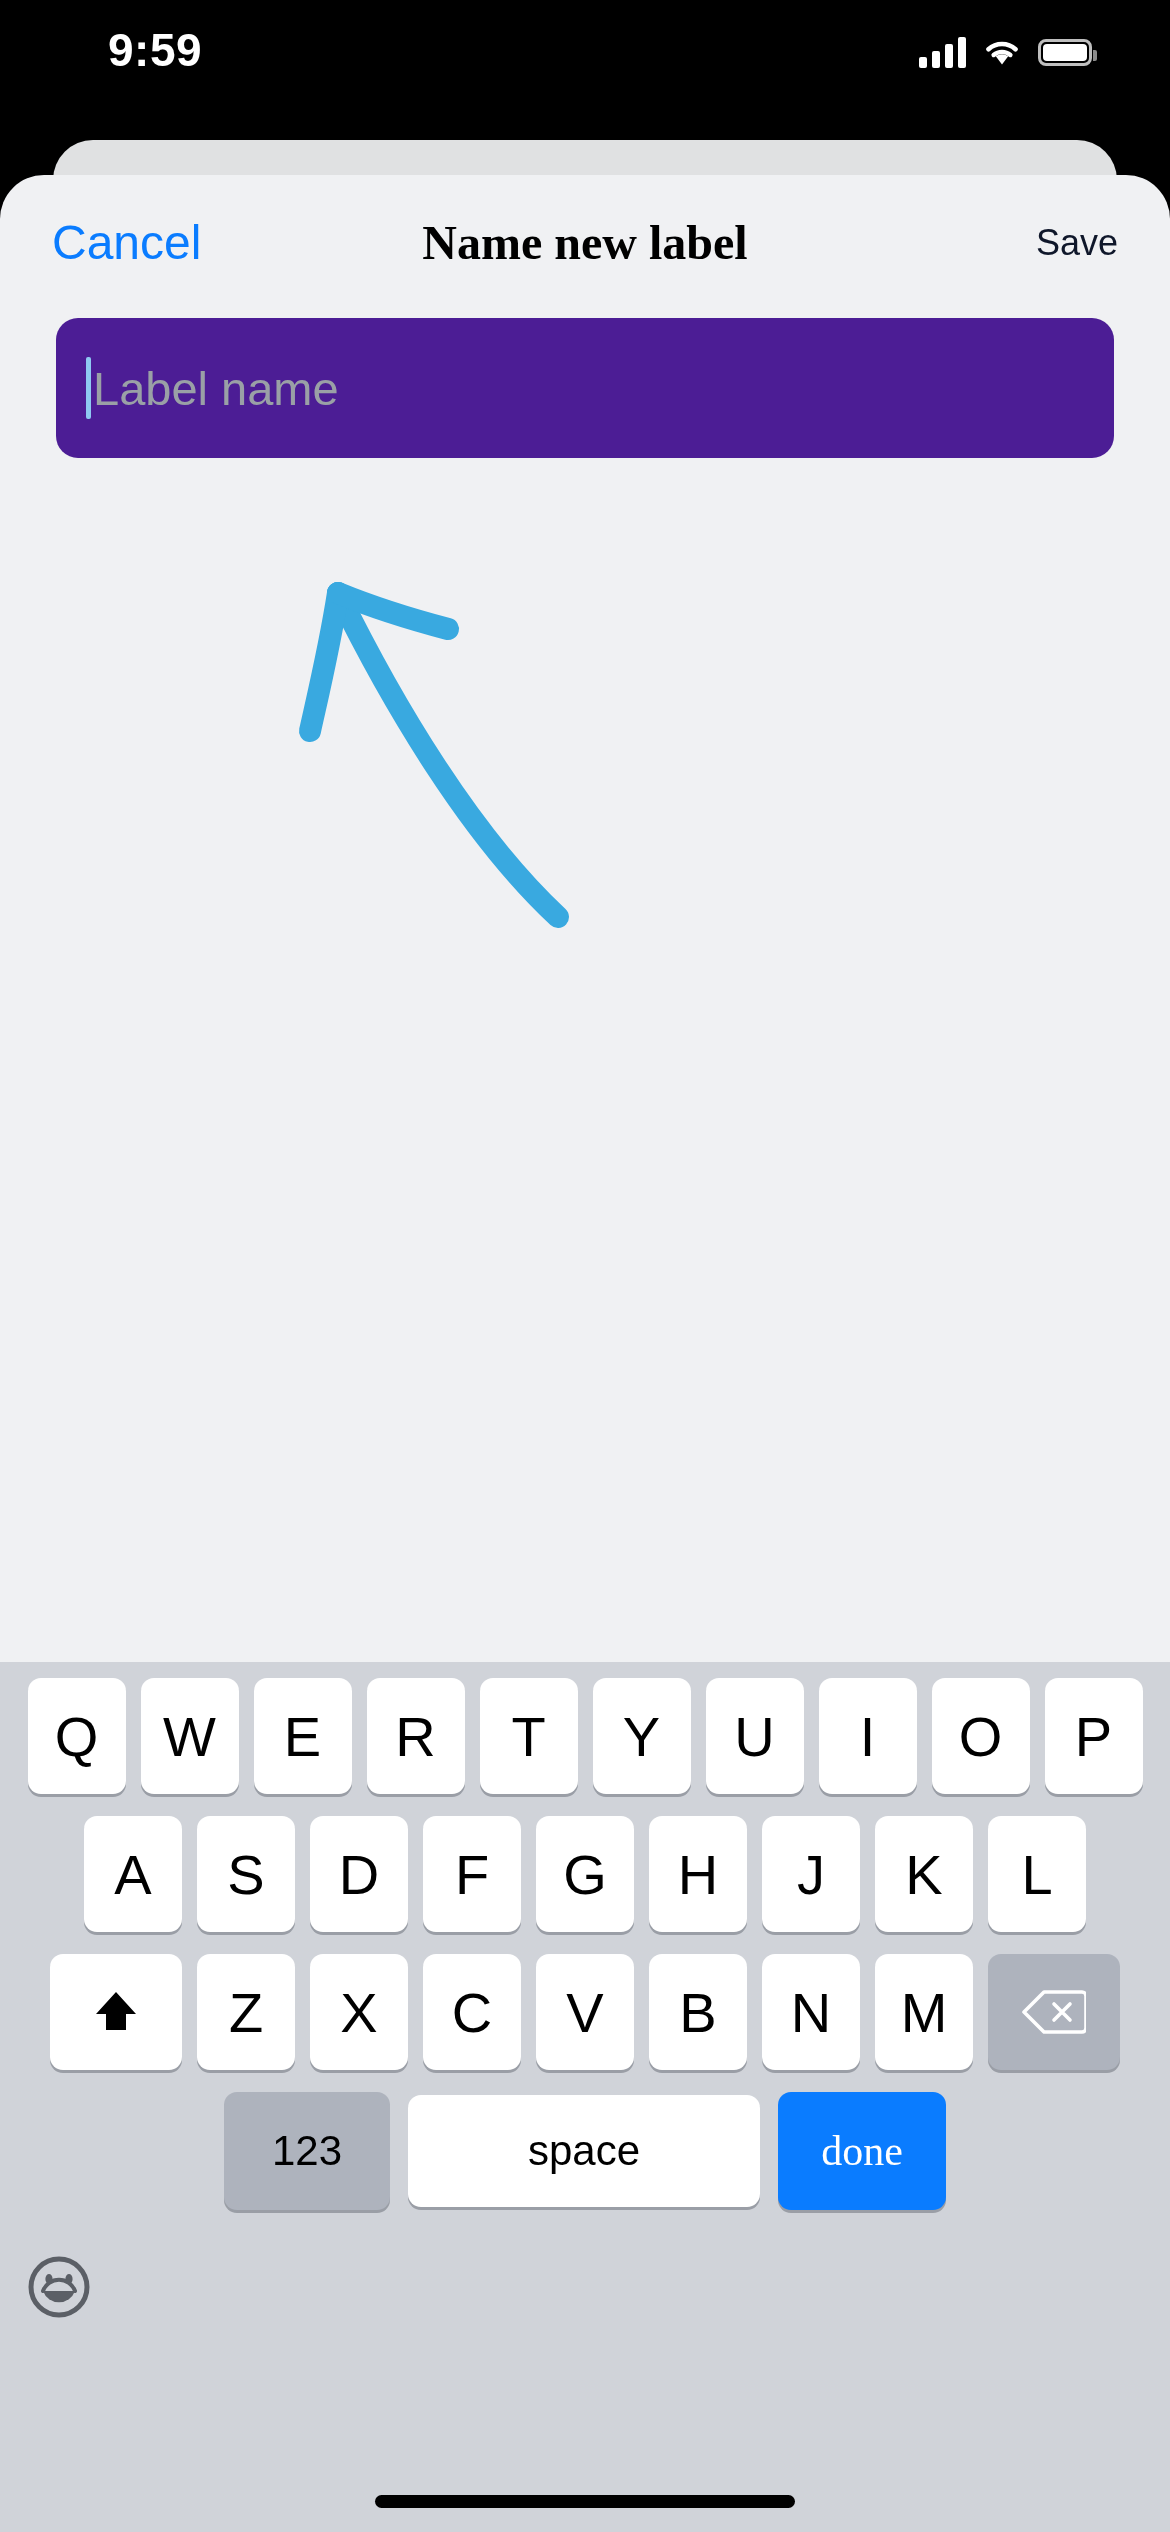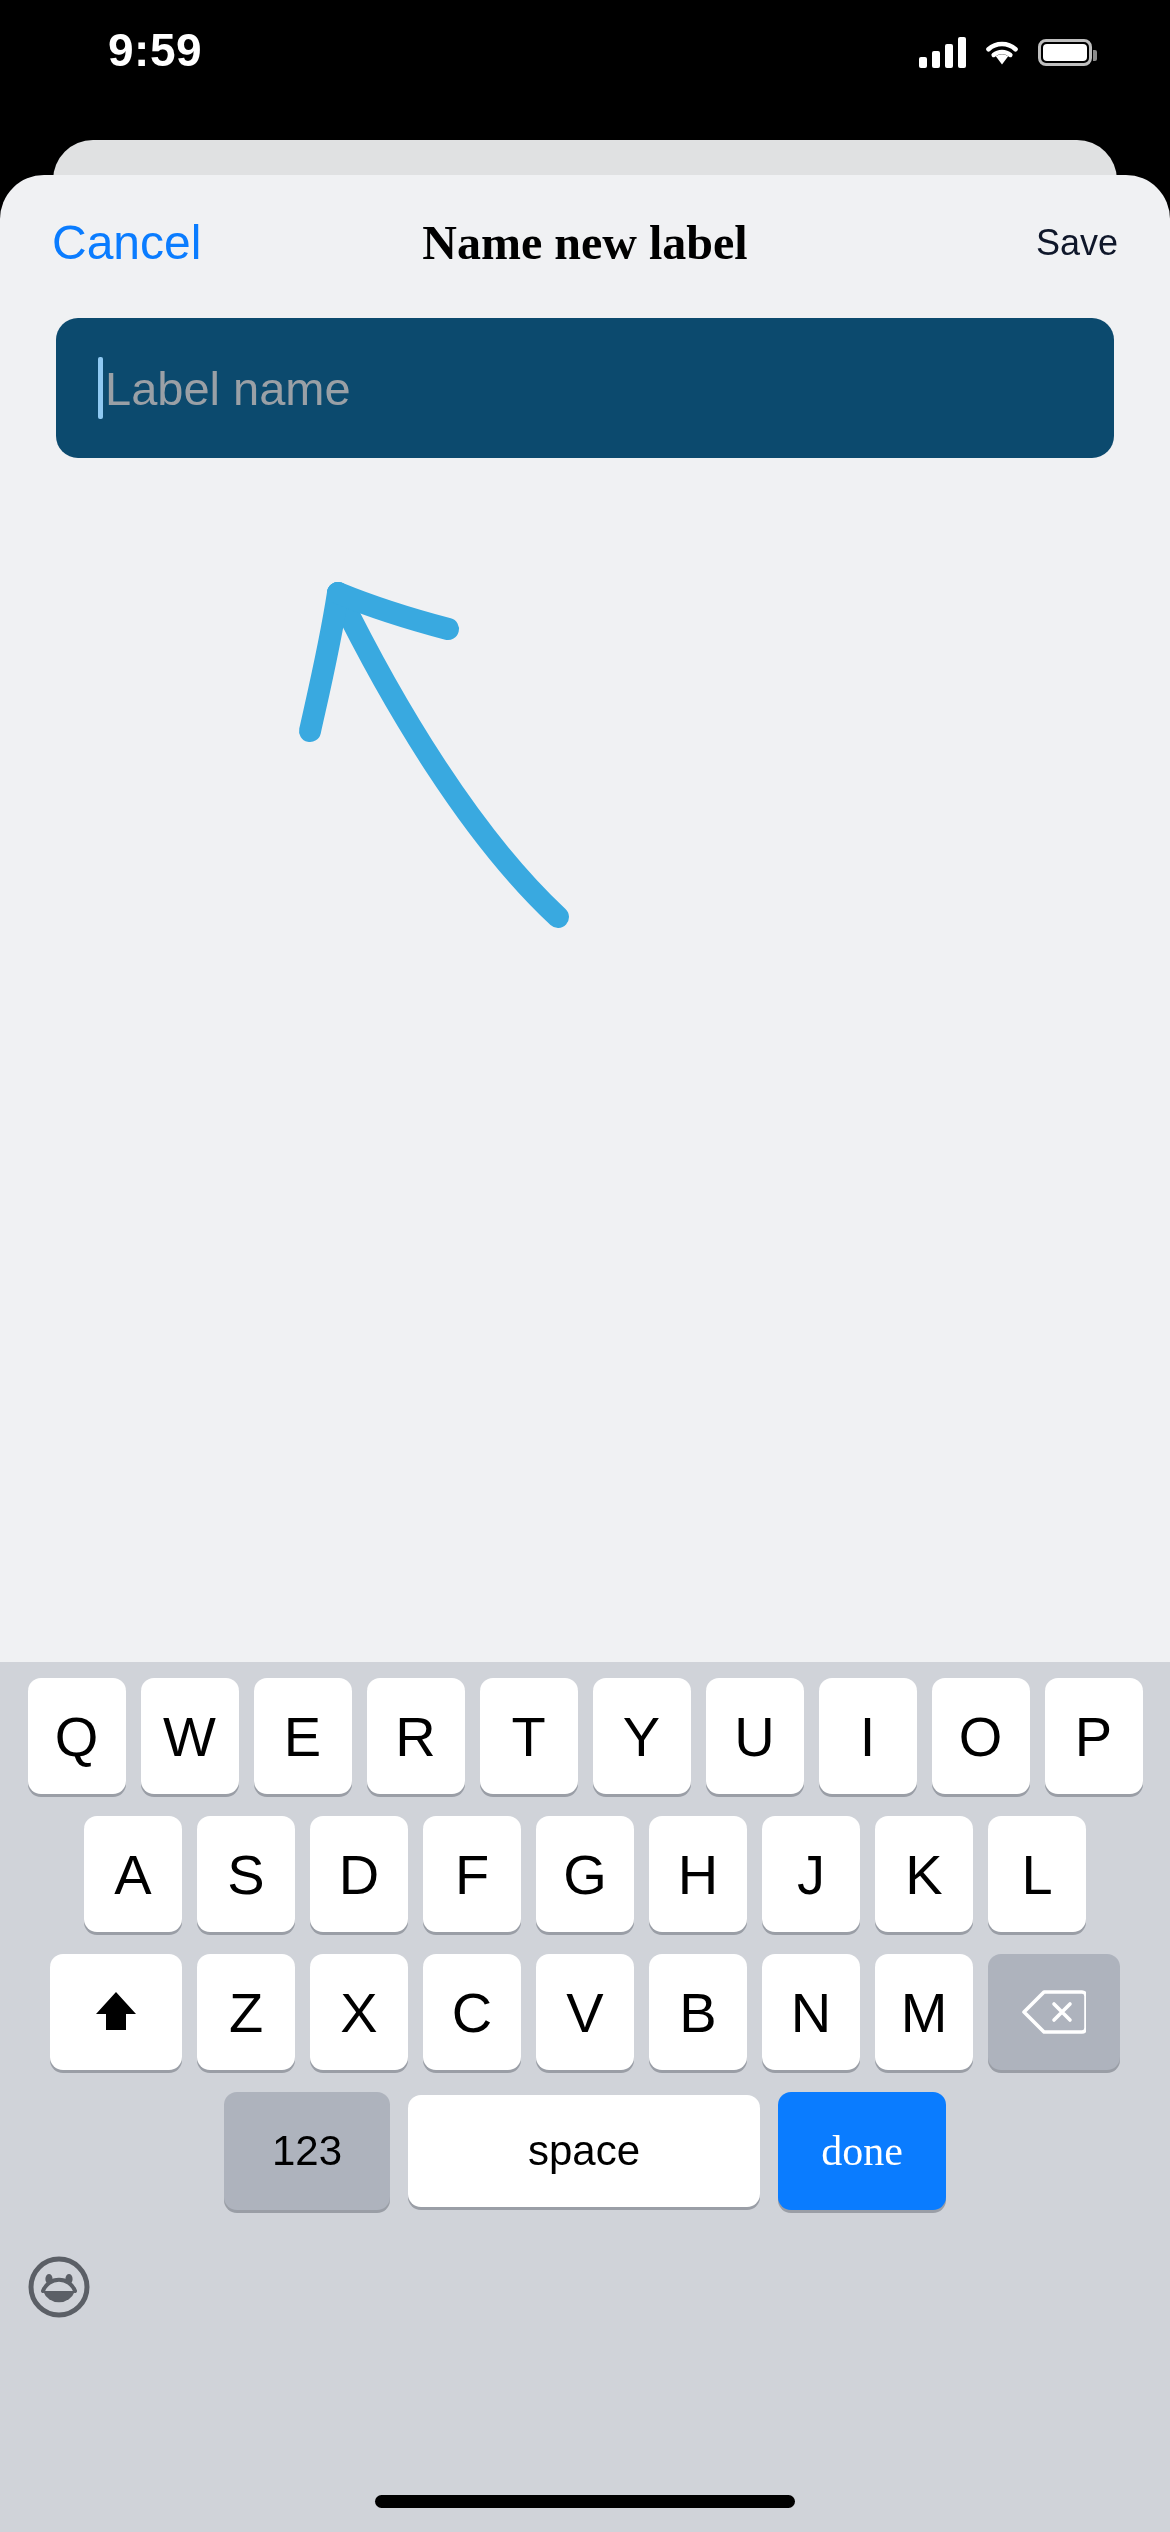--- a/index.html
+++ b/index.html
@@ -50,22 +50,22 @@
     padding:16px 52px; justify-content:space-between;
   }
   .nav-cancel{ font-size:48px; color:#0a7cff; line-height:1; white-space:nowrap; }
   .nav-title{ font-size:48px; font-weight:700; color:#000; line-height:1;
     position:absolute; left:0; right:0; text-align:center; pointer-events:none;font-family:Liberation Serif, serif;}
   .nav-save{ font-size:36px; color:#0f172a; line-height:1; white-space:nowrap; }
 
   
   .field-wrap{ padding:0 56px; margin-top:8px; }
   .text-field{
-    width:100%; height:140px; background:#0c4a6e; border:none; border-radius:22px;
-    padding:0 42px; font-size:47px; color:#000;
+    width:100%; height:140px; background:#4c1d95; border:none; border-radius:22px;
+    padding:0 30px; font-size:47px; color:#000;
     font-family:"Liberation Sans", sans-serif; outline:none;
     display:flex; align-items:center;
   }
   .text-field .caret{
     display:inline-block; width:5px; height:62px; background:#8fc9f2;
     border-radius:2px; margin-right:2px; flex:0 0 auto;
   }
   .text-field .ph{ color:#9aa0a6; font-size:47px; line-height:1; }
 
   

